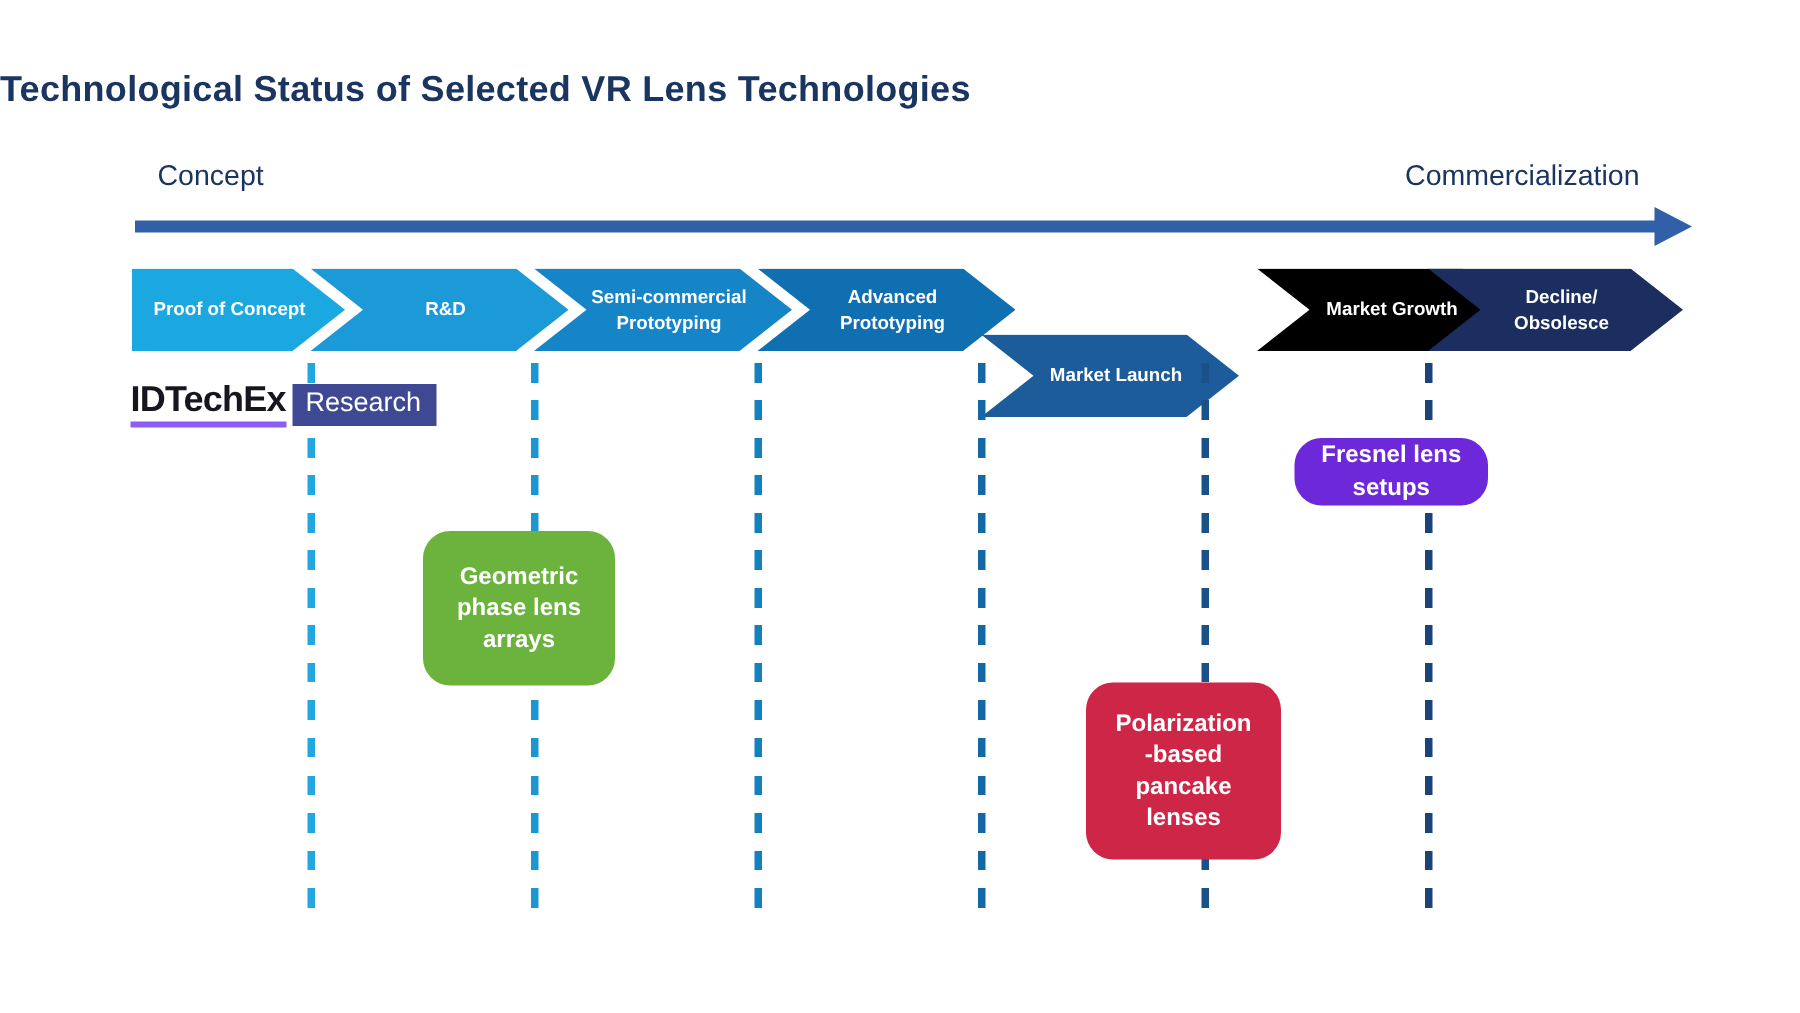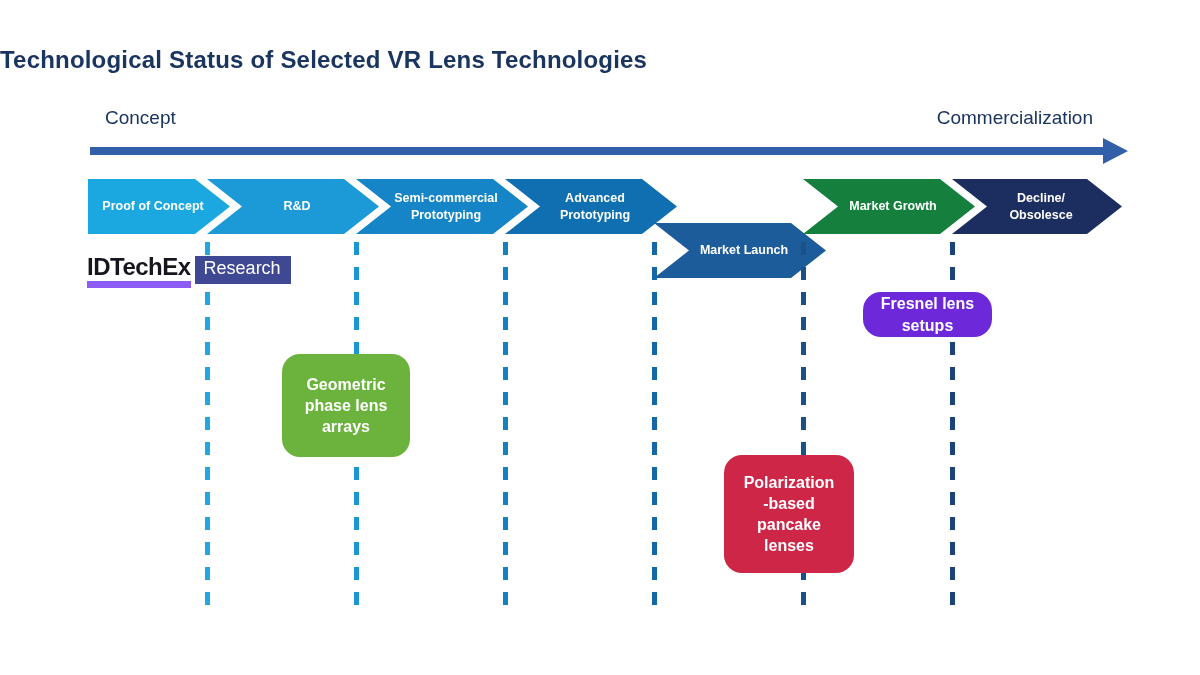--- a/index.html
+++ b/index.html
@@ -28,21 +28,21 @@
   .chevron.first{padding-left:14px;}
   .divider{position:absolute;width:5px;}
   .tech-box{
     position:absolute;border-radius:18px;display:flex;align-items:center;justify-content:center;
     color:#ffffff;font-size:16px;font-weight:bold;text-align:center;line-height:1.32;
     white-space:pre-line;box-sizing:border-box;padding:4px;
   }
   .logo{position:absolute;left:87px;top:254px;display:flex;align-items:flex-start;}
   .logo-brand{
     display:inline-block;font-size:24px;font-weight:600;letter-spacing:-0.5px;color:#16161E;
-    border-bottom:7px solid #8b5cf6;padding-bottom:2px;line-height:1.05;
+    border-bottom:4px solid #8b5cf6;padding-bottom:2px;line-height:1.05;
   }
   .logo-suffix{
     display:inline-block;margin-left:4px;margin-top:2px;background:#3E4893;color:#ffffff;
     font-size:18px;font-weight:400;padding:2px 10px 4px 9px;line-height:1.2;
   }
 </style>
 </head>
 <body>
 
 <div id="stage-canvas">
@@ -56,21 +56,21 @@
   <div class="arrow-head"></div>
 
   <div id="stage-band">
       <div class="chevron first" style="left: 88px; width: 142px; background: rgb(27, 168, 225); clip-path: polygon(0px 0px, calc(100% - 35px) 0px, 100% 50%, calc(100% - 35px) 100%, 0px 100%);"><span>Proof of Concept</span></div>
       <div class="chevron" style="left: 207px; width: 172px; background: rgb(27, 154, 215); clip-path: polygon(0px 0px, calc(100% - 35px) 0px, 100% 50%, calc(100% - 35px) 100%, 0px 100%, 35px 50%);"><span>R&amp;D</span></div>
       <div class="chevron" style="left: 356px; width: 172px; background: rgb(22, 133, 199); clip-path: polygon(0px 0px, calc(100% - 35px) 0px, 100% 50%, calc(100% - 35px) 100%, 0px 100%, 35px 50%);"><span>Semi-commercial
 Prototyping</span></div>
       <div class="chevron" style="left: 505px; width: 172px; background: rgb(15, 111, 176); clip-path: polygon(0px 0px, calc(100% - 35px) 0px, 100% 50%, calc(100% - 35px) 100%, 0px 100%, 35px 50%);"><span>Advanced
 Prototyping</span></div>
       <div class="chevron" style="left: 654px; width: 172px; background: rgb(29, 92, 155); clip-path: polygon(0px 0px, calc(100% - 35px) 0px, 100% 50%, calc(100% - 35px) 100%, 0px 100%, 35px 50%); margin-top: 44px;"><span>Market Launch</span></div>
-      <div class="chevron" style="left: 803px; width: 172px; background: #15803d; clip-path: polygon(0px 0px, calc(100% - 35px) 0px, 100% 50%, calc(100% - 35px) 100%, 0px 100%, 35px 50%);"><span>Market Growth</span></div>
+      <div class="chevron" style="left: 838px; width: 172px; background: #000000; clip-path: polygon(0px 0px, calc(100% - 35px) 0px, 100% 50%, calc(100% - 35px) 100%, 0px 100%, 35px 50%);"><span>Market Growth</span></div>
       <div class="chevron" style="left: 952px; width: 170px; background: rgb(28, 46, 96); clip-path: polygon(0px 0px, calc(100% - 35px) 0px, 100% 50%, calc(100% - 35px) 100%, 0px 100%, 35px 50%);"><span>Decline/
 Obsolesce</span></div>
     </div>
   <div id="divider-layer">
       <div class="divider" style="left: 205px; top: 242px; height: 365px; background: repeating-linear-gradient(rgb(34, 167, 224) 0px, rgb(34, 167, 224) 13px, transparent 13px, transparent 25px);"></div>
       <div class="divider" style="left: 354px; top: 242px; height: 365px; background: repeating-linear-gradient(rgb(26, 151, 211) 0px, rgb(26, 151, 211) 13px, transparent 13px, transparent 25px);"></div>
       <div class="divider" style="left: 503px; top: 242px; height: 365px; background: repeating-linear-gradient(rgb(19, 128, 192) 0px, rgb(19, 128, 192) 13px, transparent 13px, transparent 25px);"></div>
       <div class="divider" style="left: 652px; top: 242px; height: 365px; background: repeating-linear-gradient(rgb(21, 104, 166) 0px, rgb(21, 104, 166) 13px, transparent 13px, transparent 25px);"></div>
       <div class="divider" style="left: 801px; top: 242px; height: 365px; background: repeating-linear-gradient(rgb(28, 81, 136) 0px, rgb(28, 81, 136) 13px, transparent 13px, transparent 25px);"></div>
       <div class="divider" style="left: 950px; top: 242px; height: 365px; background: repeating-linear-gradient(rgb(28, 67, 119) 0px, rgb(28, 67, 119) 13px, transparent 13px, transparent 25px);"></div>

